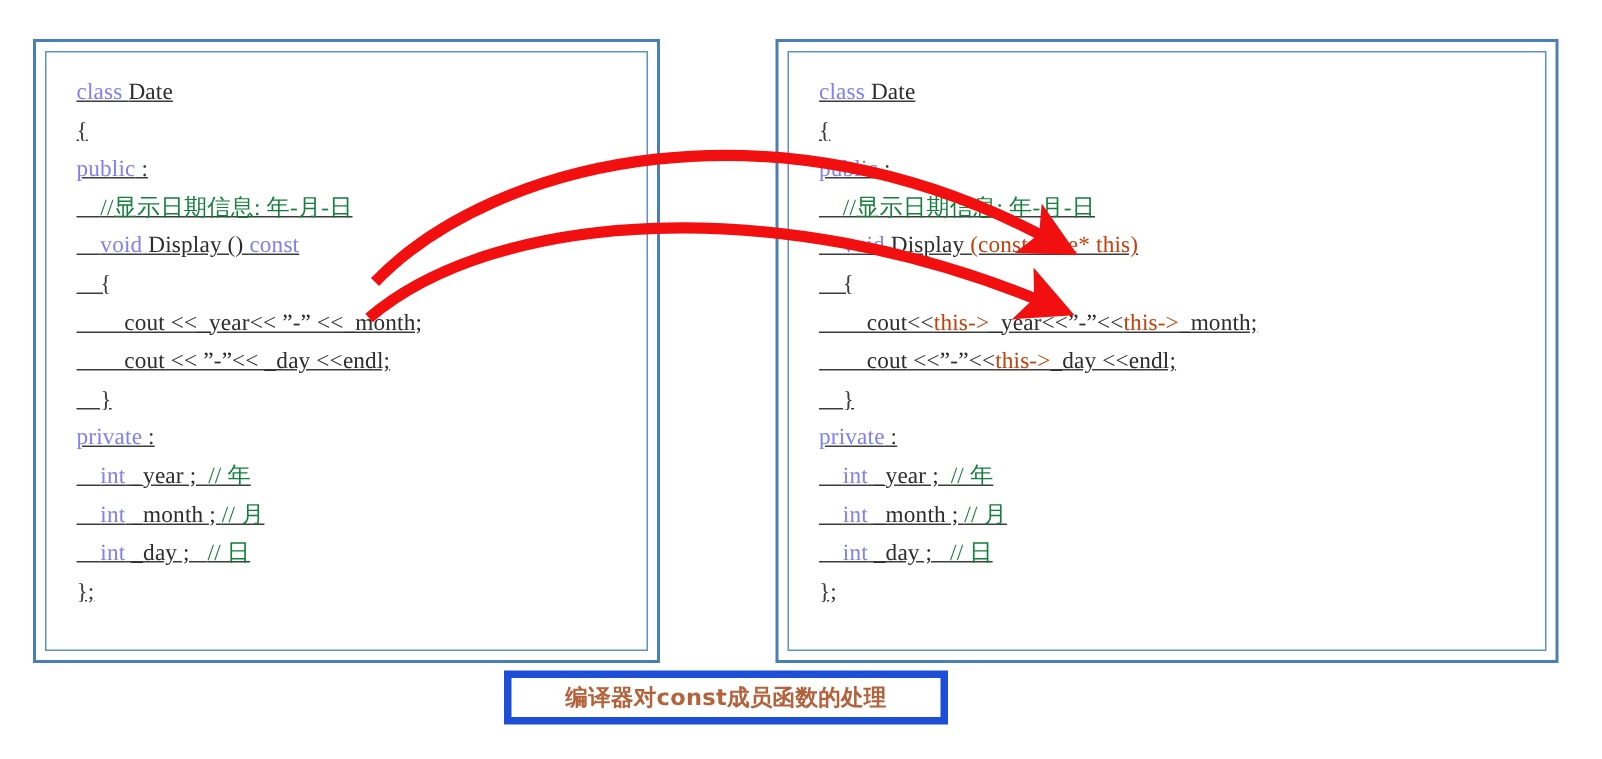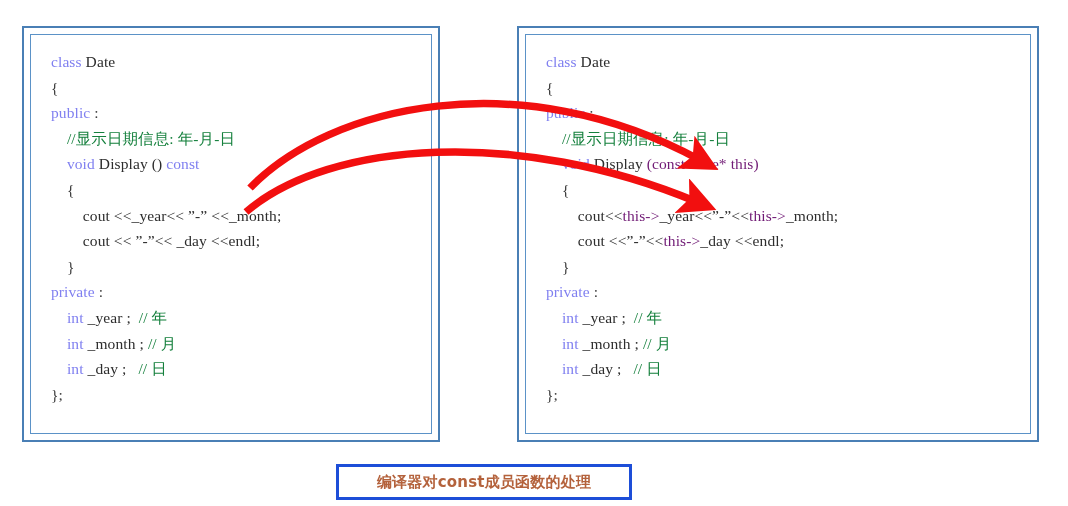--- a/index.html
+++ b/index.html
@@ -32,46 +32,47 @@
   .code-area{
     position:absolute;
     left:0; top:0;
     padding:14px 0 0 20px;
     font-family:"Liberation Serif", serif;
     font-size:15.5px;
     line-height:25.6px;
     color:#3c3c3c;
     white-space:pre;
     letter-spacing:0.1px;
+    text-decoration:underline;
   }
   #box-right .code-area{ padding-left:20px; }
 
   .ln{ height:25.6px; }
 
   
   .kw   { color:#8080f0; }      
   .id   { color:#2d2d2d; }      
   .cmt  { color:#15803d; }      
-  .red  { color:#701a75; }      
+  .red  { color:#c2410c; }      
   .pun  { color:#3c3c3c; }
 
   
   #arrows{
     position:absolute;
     left:0; top:0;
     width:1068px; height:506px;
     pointer-events:none;
   }
 
   
   #caption{
     position:absolute;
-    left:336px; top:464px;
+    left:336px; top:447px;
     width:296px; height:36px;
-    border:3px solid #1d4ed8;
+    border:5px solid #1d4ed8;
     box-sizing:border-box;
     display:flex;
     align-items:center;
     justify-content:center;
     background:#ffffff;
   }
   #caption .cap-text{
     font-family:"DejaVu Sans", sans-serif;
     font-size:15px;
     font-weight:bold;

